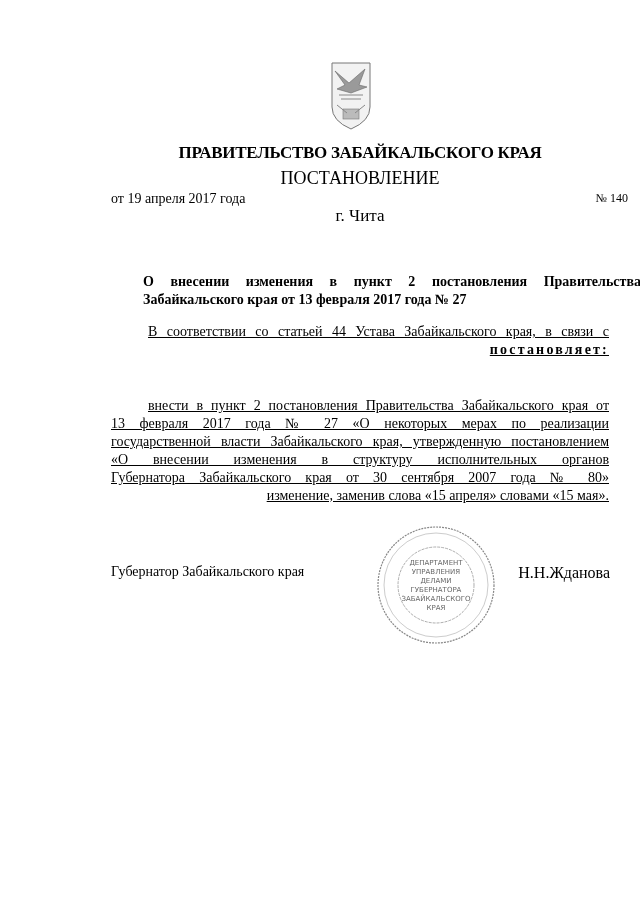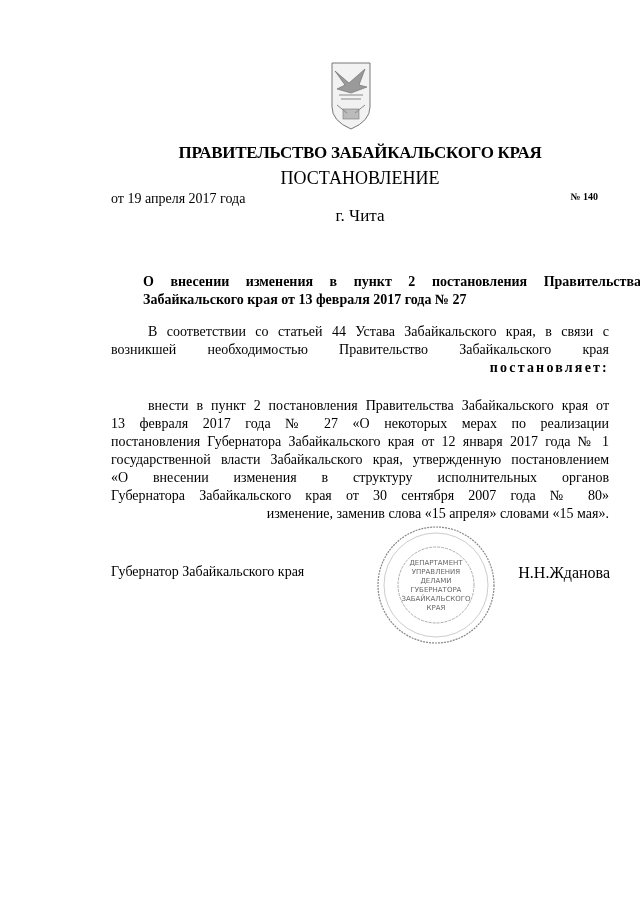--- a/index.html
+++ b/index.html
@@ -5,26 +5,26 @@
     html, body { margin: 0; padding: 0; background: #ffffff; }
     body { width: 640px; height: 905px; position: relative; overflow: hidden;
            font-family: "Liberation Serif", "DejaVu Serif", serif; color: #000; }
     .page { position: absolute; left: 0; top: 0; width: 640px; height: 905px; background: #fff; }
     .emblem { position: absolute; left: 329px; top: 55px; width: 44px; height: 76px; }
     .gov-title { position: absolute; top: 143px; left: 0; width: 720px; text-align: center;
                  font-weight: bold; font-size: 17px; letter-spacing: -0.3px; }
     .doc-type { position: absolute; top: 168px; left: 0; width: 720px; text-align: center;
                 font-size: 18px; }
     .date { position: absolute; top: 191px; left: 111px; font-size: 14px; text-align: center; }
-    .number { position: absolute; top: 191px; right: 42px; font-size: 10px; font-weight: bold; }
+    .number { position: absolute; top: 191px; right: 12px; font-size: 12px; }
     .city { position: absolute; top: 206px; left: 0; width: 720px; text-align: center; font-size: 17px; }
     .subject { position: absolute; top: 273px; left: 111px; width: 498px; font-weight: bold;
                font-size: 14px; line-height: 18px; text-align: justify; text-align-last: left; margin-left: 32px; }
     .para { position: absolute; left: 111px; width: 498px; font-size: 14px; line-height: 18px;
-            text-align: justify; }
+            text-align: justify; text-decoration: underline; }
     .p1 { top: 323px; }
     .p2 { top: 397px; }
     .indent { display: inline-block; width: 37px; }
     .spaced { font-weight: bold; letter-spacing: 2.2px; }
     .just-line { display: block; text-align: justify; text-align-last: justify; }
     .last-line { display: block; text-align: right; }
     .signer-title { position: absolute; top: 564px; left: 111px; font-size: 14px; }
     .signer-name { position: absolute; top: 564px; right: 30px; font-size: 16px; }
     .stamp { position: absolute; left: 375px; top: 524px; width: 122px; height: 122px; }
   </style>
@@ -44,28 +44,26 @@
   <div class="gov-title">ПРАВИТЕЛЬСТВО ЗАБАЙКАЛЬСКОГО КРАЯ</div>
   <div class="doc-type">ПОСТАНОВЛЕНИЕ</div>
   <div class="date">от 19 апреля 2017 года</div>
   <div class="number">№ 140</div>
   <div class="city">г. Чита</div>
 
   <div class="subject">О внесении изменения в пункт 2 постановления Правительства Забайкальского края от 13 февраля 2017 года № 27</div>
 
   <div class="para p1">
     <span class="just-line"><span class="indent"></span><span>В соответствии со статьей 44 Устава Забайкальского края, в связи с</span></span>
-    <span class="just-line">возникшей необходимостью Правительство Забайкальского края</span>
     <span class="last-line spaced">постановляет:</span>
   </div>
 
   <div class="para p2">
     <span class="just-line"><span class="indent"></span><span>внести в пункт 2 постановления Правительства Забайкальского края от</span></span>
     <span class="just-line">13 февраля 2017 года № 27 «О некоторых мерах по реализации</span>
-    <span class="just-line">постановления Губернатора Забайкальского края от 12 января 2017 года № 1</span>
     <span class="just-line">государственной власти Забайкальского края, утвержденную постановлением</span>
     <span class="just-line">«О внесении изменения в структуру исполнительных органов</span>
     <span class="just-line">Губернатора Забайкальского края от 30 сентября 2007 года № 80»</span>
     <span class="last-line">изменение, заменив слова «15 апреля» словами «15 мая».</span>
   </div>
 
   <div class="signer-title">Губернатор Забайкальского края</div>
 
   <svg class="stamp" viewBox="0 0 122 122">
     <circle cx="61" cy="61" r="58" fill="none" stroke="#888" stroke-width="1.2" stroke-dasharray="2 1"></circle>

